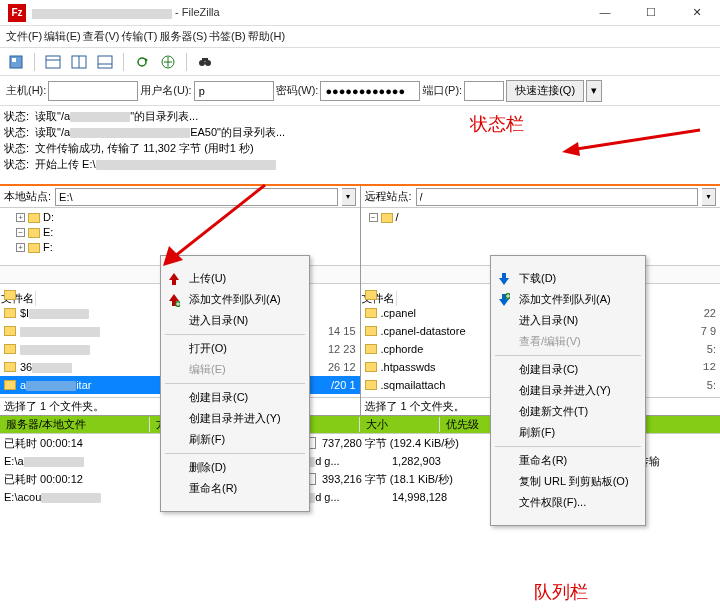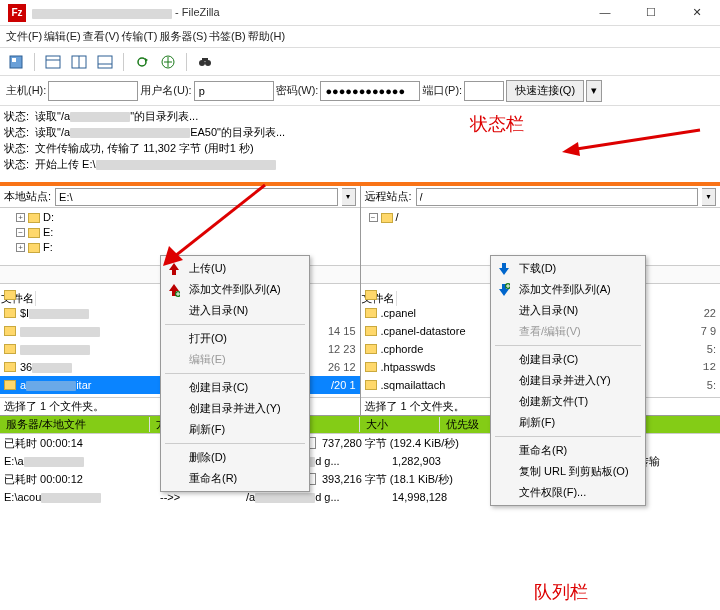--- a/index.html
+++ b/index.html
@@ -11,21 +11,21 @@
 .winbtns { display: flex; gap: 16px; margin-left: auto; color: #333; font-size: 13px; }
 .winbtn { width: 30px; text-align: center; cursor: pointer; }
 .menubar { height: 22px; display: flex; align-items: center; gap: 2px; padding: 0 6px; border-bottom: 1px solid #ddd; color: #222; }
 .toolbar { height: 28px; display: flex; align-items: center; gap: 6px; padding: 0 6px; border-bottom: 1px solid #ddd; }
 .tbicon { width: 20px; height: 20px; display: flex; align-items: center; justify-content: center; }
 .tbsep { width: 1px; height: 18px; background: #ccc; margin: 0 2px; }
 .quickbar { height: 30px; display: flex; align-items: center; gap: 2px; padding: 0 6px; border-bottom: 1px solid #ddd; }
 .quickbar label { color: #222; }
 .qinput { height: 20px; border: 1px solid #999; padding: 0 4px; background: #fff; }
 .qbtn { height: 22px; border: 1px solid #999; background: #eee; padding: 0 8px; display: flex; align-items: center; gap: 4px; }
-.statuslog { height: 80px; overflow: hidden; border-bottom: 4px solid #f97316; padding: 2px 4px; line-height: 16px; position: relative; text-align: center; }
+.statuslog { height: 80px; overflow: hidden; border-bottom: 2px solid #f97316; padding: 2px 4px; line-height: 16px; position: relative; text-align: center; }
 .statuslog .row { display: flex; gap: 6px; }
 .lbl-status { color: #000; }
 .panes { display: flex; height: 230px; border-bottom: 1px solid #999; }
 .pane { flex: 1; display: flex; flex-direction: column; border-right: 1px solid #999; }
 .pane:last-child { border-right: none; }
 .sitebar { height: 22px; display: flex; align-items: center; gap: 4px; padding: 0 4px; border-bottom: 1px solid #ccc; }
 .sitebar input { flex: 1; height: 18px; border: 1px solid #999; padding: 0 3px; }
 .dd { width: 14px; height: 18px; border: 1px solid #999; border-left: none; background: #eee; display: flex; align-items: center; justify-content: center; font-size: 8px; }
 .tree { height: 58px; overflow: hidden; padding: 2px 4px; border-bottom: 1px solid #ccc; line-height: 15px; }
 .tree .node { display: flex; align-items: center; gap: 3px; }
@@ -37,21 +37,21 @@
 .filelist .frow { display: flex; align-items: center; gap: 4px; padding: 0 4px; }
 .filelist .frow.sel { background: #0a84ff; color: #fff; }
 .statusline { height: 18px; border-top: 1px solid #ccc; padding: 0 4px; display: flex; align-items: center; }
 .queue { height: 140px; }
 .queue .qhdr { height: 18px; display: flex; align-items: center; background: #84cc16; border-bottom: 1px solid #ccc; }
 .queue .qhdr .col { padding: 0 6px; border-right: 1px solid #ddd; }
 .queue .qrow { display: flex; align-items: center; height: 18px; gap: 6px; padding: 0 4px; }
 .progress { width: 70px; height: 12px; border: 1px solid #888; position: relative; background: #fff; }
 .progress .bar { position: absolute; left: 0; top: 0; bottom: 0; background: #2ecc40; }
 .progress .pct { position: absolute; inset: 0; display: flex; align-items: center; justify-content: center; font-size: 10px; }
-.ctxmenu { position: absolute; background: #f5f5f5; border: 1px solid #999; box-shadow: 2px 2px 4px rgba(0,0,0,.25); z-index: 20; min-width: 150px; padding: 2px 0; }
+.ctxmenu { position: absolute; background: #f5f5f5; border: 1px solid #999; box-shadow: 2px 2px 4px rgba(0,0,0,.25); z-index: 20; min-width: 150px; padding: 12px 0; }
 .ctxmenu .mi { padding: 3px 16px 3px 28px; position: relative; display: flex; align-items: center; }
 .ctxmenu .mi.dis { color: #999; }
 .ctxmenu .sep { height: 1px; background: #ccc; margin: 3px 4px; }
 .ctxmenu .micon { position: absolute; left: 6px; width: 14px; display: flex; justify-content: center; }
 .ann { position: absolute; color: #d00; font-size: 18px; z-index: 30; pointer-events: none; }
 .arrow { position: absolute; z-index: 29; pointer-events: none; }
 svg { display: block; }
 </style>
 </head>
 <body>

